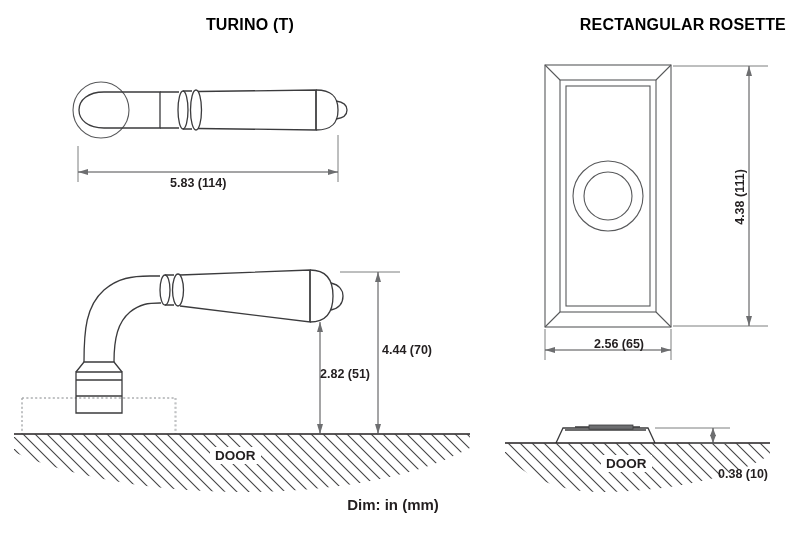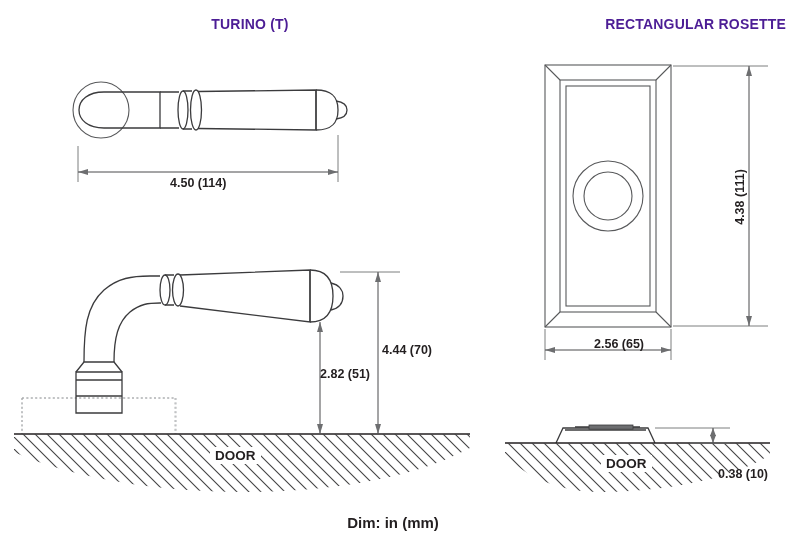--- a/index.html
+++ b/index.html
@@ -13,24 +13,24 @@
   }
   #sheet {
     position: relative;
     width: 786px;
     height: 554px;
     background: #ffffff;
     overflow: hidden;
   }
   .panel-title {
     position: absolute;
-    font-size: 14px;
+    font-size: 16px;
     font-weight: bold;
     letter-spacing: 0.2px;
-    color: #4c1d95;
+    color: #000000;
     white-space: nowrap;
   }
   #title-turino { left: 0; top: 16px; width: 500px; text-align: center; }
   #title-rosette { left: 480px; top: 16px; width: 306px; text-align: right; }
 
   .dim-text {
     position: absolute;
     font-size: 12.5px;
     font-weight: bold;
     color: #231f20;
@@ -45,21 +45,21 @@
     font-size: 13.5px;
     font-weight: bold;
     color: #231f20;
     background: #ffffff;
     padding: 1px 5px;
     white-space: nowrap;
   }
   #caption {
     position: absolute;
     left: 0;
-    top: 514px;
+    top: 496px;
     width: 786px;
     text-align: center;
     font-size: 15px;
     font-weight: bold;
     color: #231f20;
   }
   svg { position: absolute; left: 0; top: 0; }
   .ln   { fill: none; stroke: #58595b; stroke-width: 1.1; }
   .ln-d { fill: none; stroke: #3b3b3d; stroke-width: 1.3; }
   .dimln{ fill: none; stroke: #4a4a4c; stroke-width: 1; }
@@ -320,21 +320,21 @@
 
     <g>
       <line class="extln" x1="655" y1="428" x2="730" y2="428"></line>
       <line class="extln" x1="690" y1="443" x2="730" y2="443"></line>
       <line class="dimln" x1="713" y1="428" x2="713" y2="443"></line>
       <polygon class="solidfill" points="713,428 710,436 716,436"></polygon>
       <polygon class="solidfill" points="713,443 710,435 716,435"></polygon>
     </g>
   </svg>
 
-  <div class="dim-text" style="left:170px; top:176px;">4.50 (114)</div>
+  <div class="dim-text" style="left:170px; top:176px;">5.83 (114)</div>
 
   <div class="dim-text" style="left:320px; top:367px;">2.82 (51)</div>
 
   <div class="dim-text" style="left:382px; top:343px;">4.44 (70)</div>
 
   <div class="dim-text" style="left:594px; top:337px;">2.56 (65)</div>
 
   <div class="dim-text vert" style="left:700px; top:190px; width:80px; text-align:center;">4.38 (111)</div>
 
   <div class="dim-text" style="left:718px; top:421px;margin-top:46px;">0.38 (10)</div>

